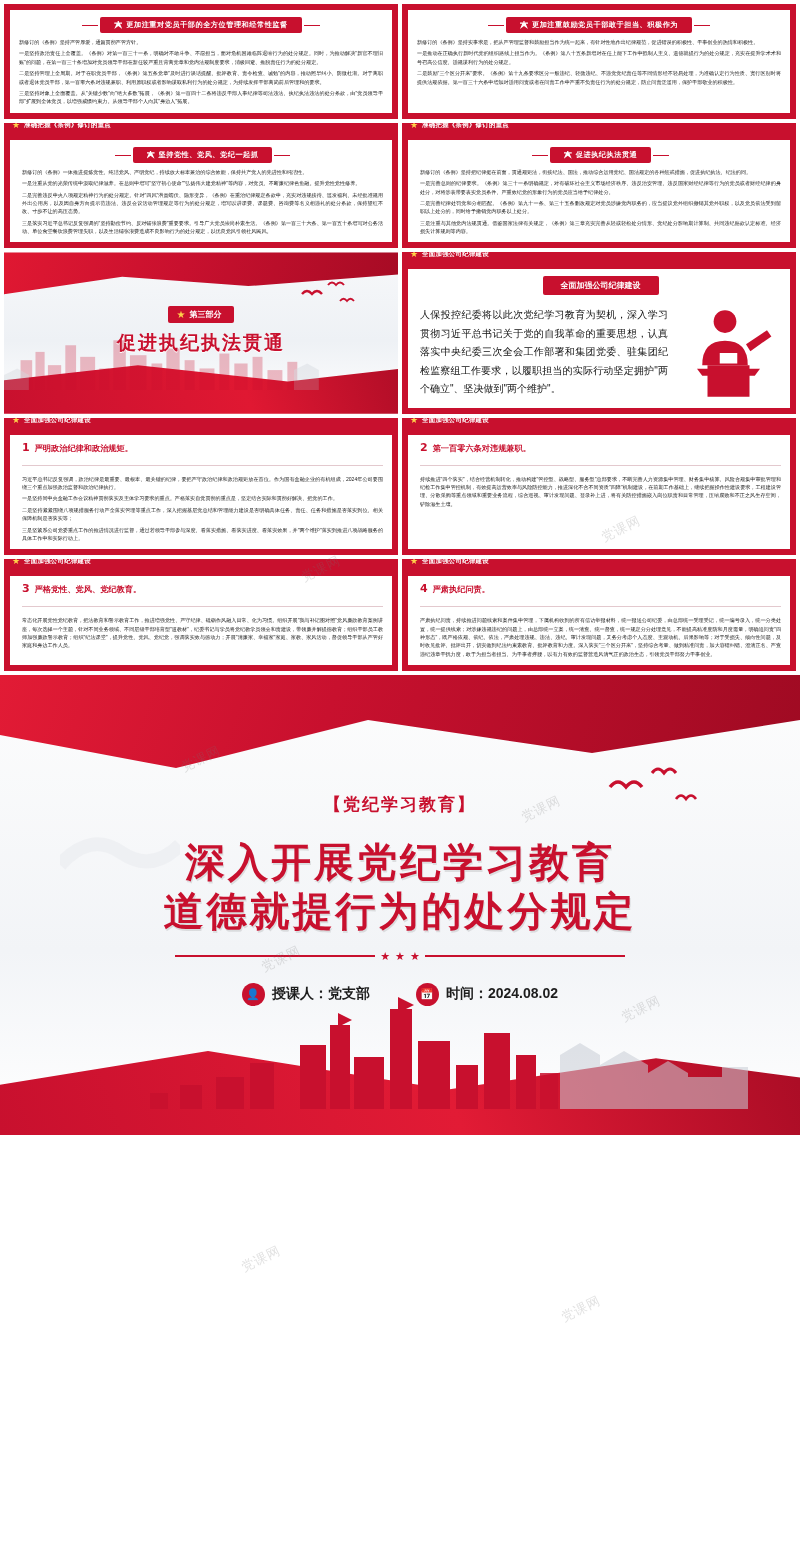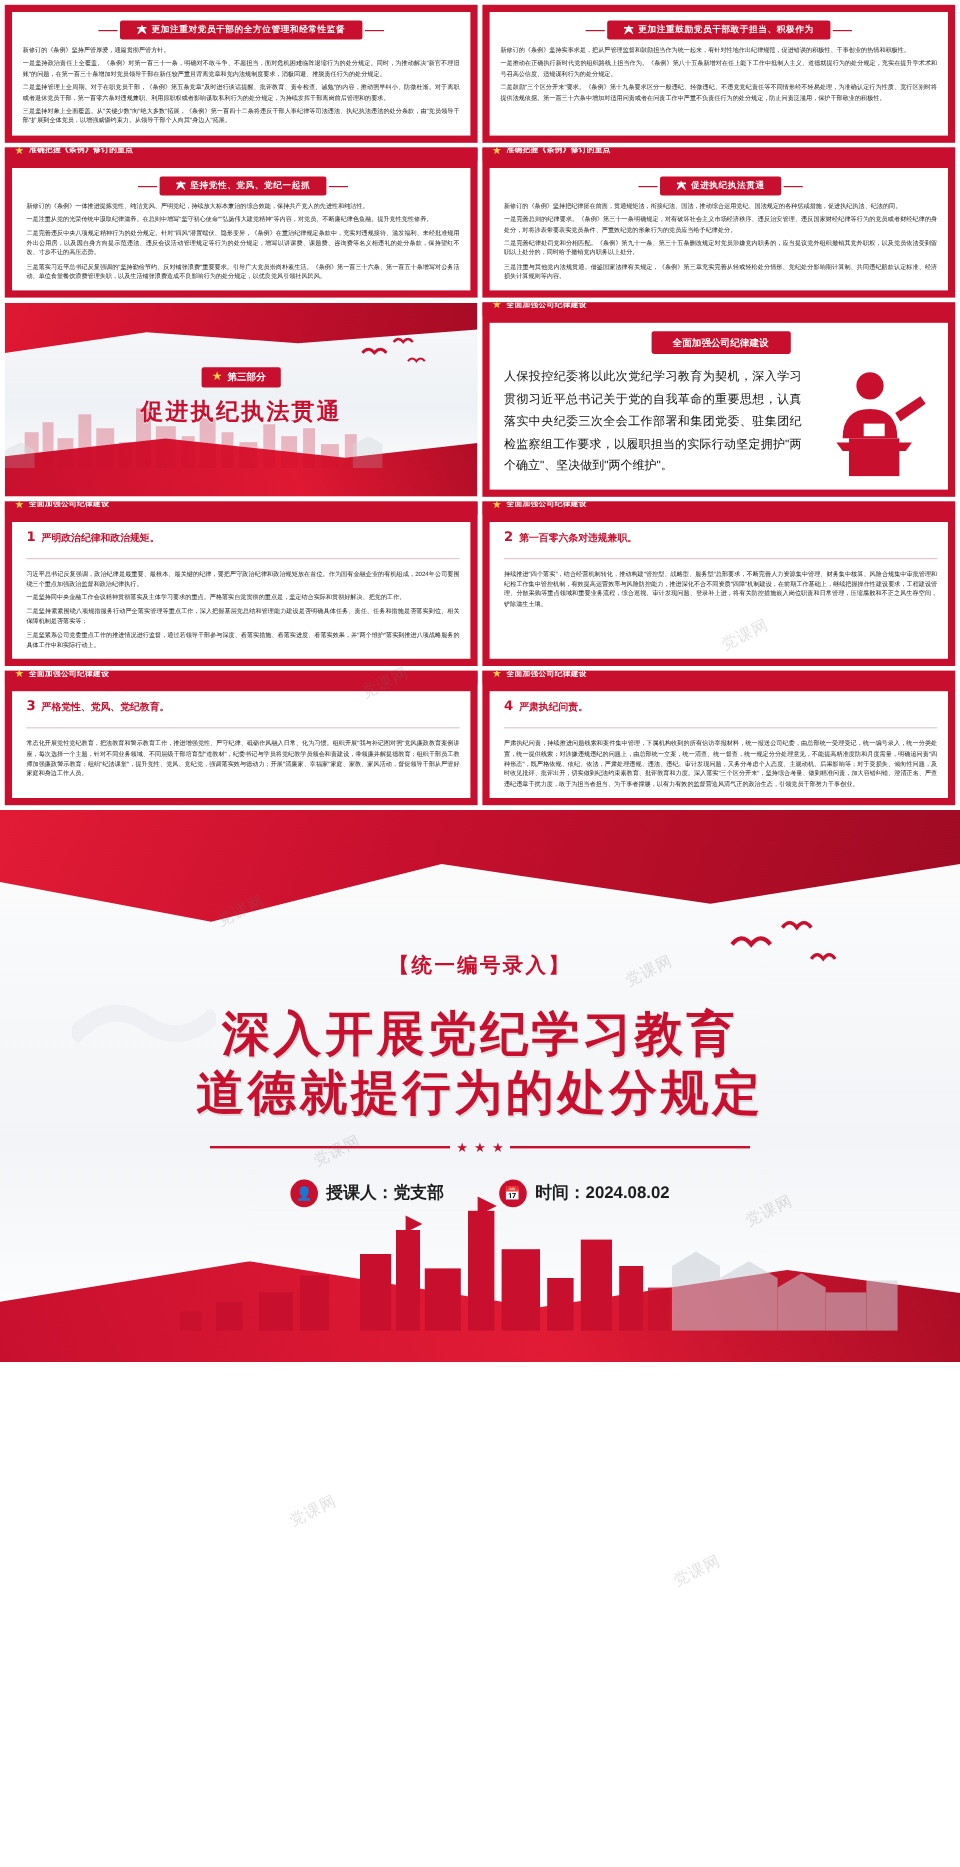--- a/index.html
+++ b/index.html
@@ -519,21 +519,21 @@
     <div class="cover-top-wave"></div>
     <div class="cover-bot-wave"></div>
 
     <svg style="position:absolute;right:86px;top:86px;z-index:5" width="110" height="56" viewBox="0 0 110 56">
       <path d="M6 26 q8-10 16 0 q8-10 16 0" stroke="#c8102e" stroke-width="3.5" fill="none"></path>
       <path d="M48 12 q6-8 12 0 q6-8 12 0" stroke="#c8102e" stroke-width="3" fill="none"></path>
       <path d="M72 38 q5-7 10 0 q5-7 10 0" stroke="#c8102e" stroke-width="2.6" fill="none"></path>
     </svg>
 
     <div class="cover-center">
-      <div class="cover-bracket">【统一编号录入】</div>
+      <div class="cover-bracket">【党纪学习教育】</div>
       <div class="cover-h1">
         <div>深入开展党纪学习教育</div>
         <div>道德就提行为的处分规定</div>
       </div>
       <div class="stars-divider">
         <span class="ln"></span>
         <span class="st">★</span>
         <span class="st">★</span>
         <span class="st">★</span>
         <span class="ln"></span>

